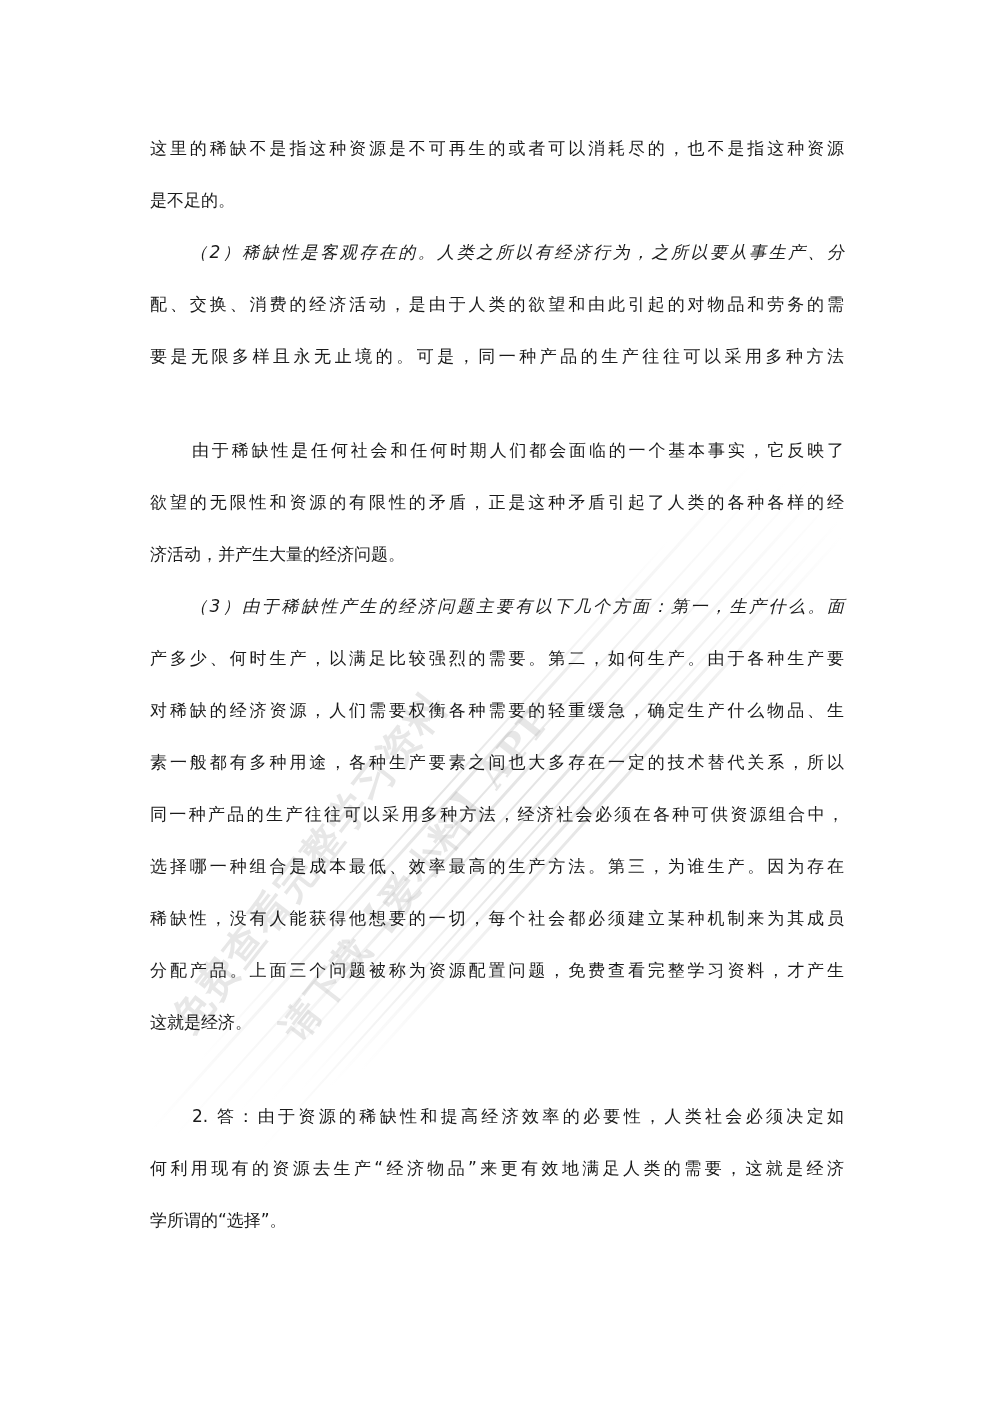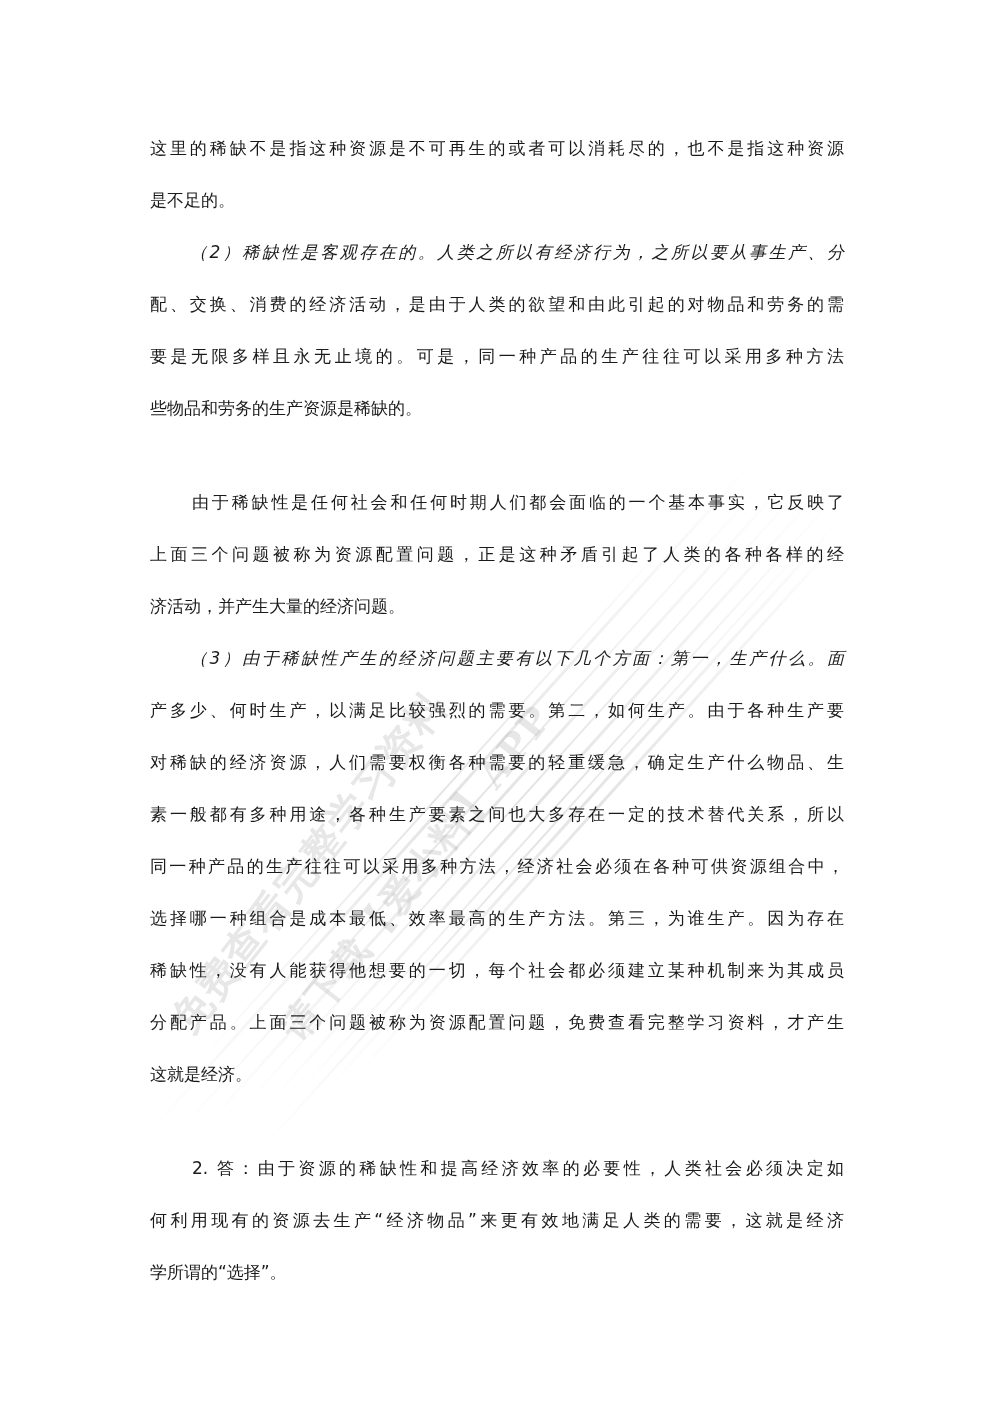--- a/index.html
+++ b/index.html
@@ -102,26 +102,25 @@
 
     <div class="paragraph">
       <div class="line">这里的稀缺不是指这种资源是不可再生的或者可以消耗尽的，也不是指这种资源</div>
       <div class="line last">是不足的。</div>
     </div>
 
     <div class="paragraph">
       <div class="line indent-num">（2）稀缺性是客观存在的。人类之所以有经济行为，之所以要从事生产、分</div>
       <div class="line">配、交换、消费的经济活动，是由于人类的欲望和由此引起的对物品和劳务的需</div>
       <div class="line">要是无限多样且永无止境的。可是，同一种产品的生产往往可以采用多种方法</div>
-      <div class="line last">些物品和劳务的生产资源是稀缺的。</div>
     </div>
 
     <div class="paragraph">
       <div class="line indent">由于稀缺性是任何社会和任何时期人们都会面临的一个基本事实，它反映了</div>
-      <div class="line">上面三个问题被称为资源配置问题，正是这种矛盾引起了人类的各种各样的经</div>
+      <div class="line">欲望的无限性和资源的有限性的矛盾，正是这种矛盾引起了人类的各种各样的经</div>
       <div class="line last">济活动，并产生大量的经济问题。</div>
     </div>
 
     <div class="paragraph">
       <div class="line indent-num">（3）由于稀缺性产生的经济问题主要有以下几个方面：第一，生产什么。面</div>
       <div class="line">产多少、何时生产，以满足比较强烈的需要。第二，如何生产。由于各种生产要</div>
       <div class="line">对稀缺的经济资源，人们需要权衡各种需要的轻重缓急，确定生产什么物品、生</div>
       <div class="line">素一般都有多种用途，各种生产要素之间也大多存在一定的技术替代关系，所以</div>
       <div class="line">同一种产品的生产往往可以采用多种方法，经济社会必须在各种可供资源组合中，</div>
       <div class="line">选择哪一种组合是成本最低、效率最高的生产方法。第三，为谁生产。因为存在</div>

